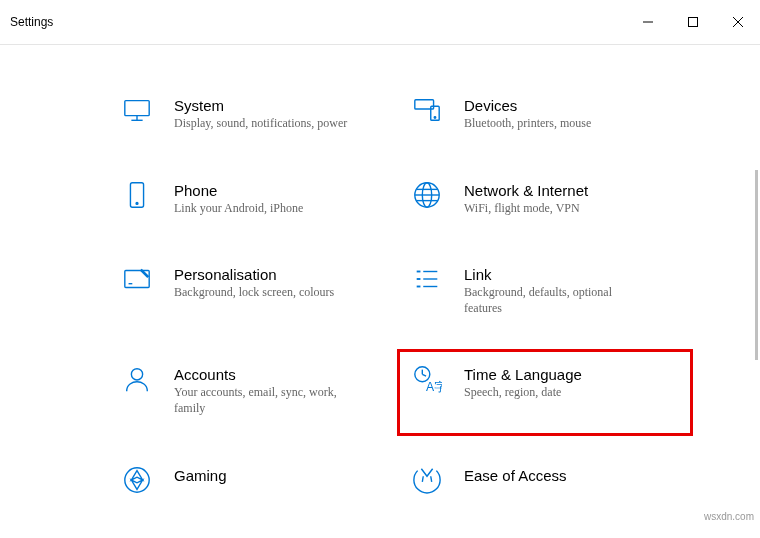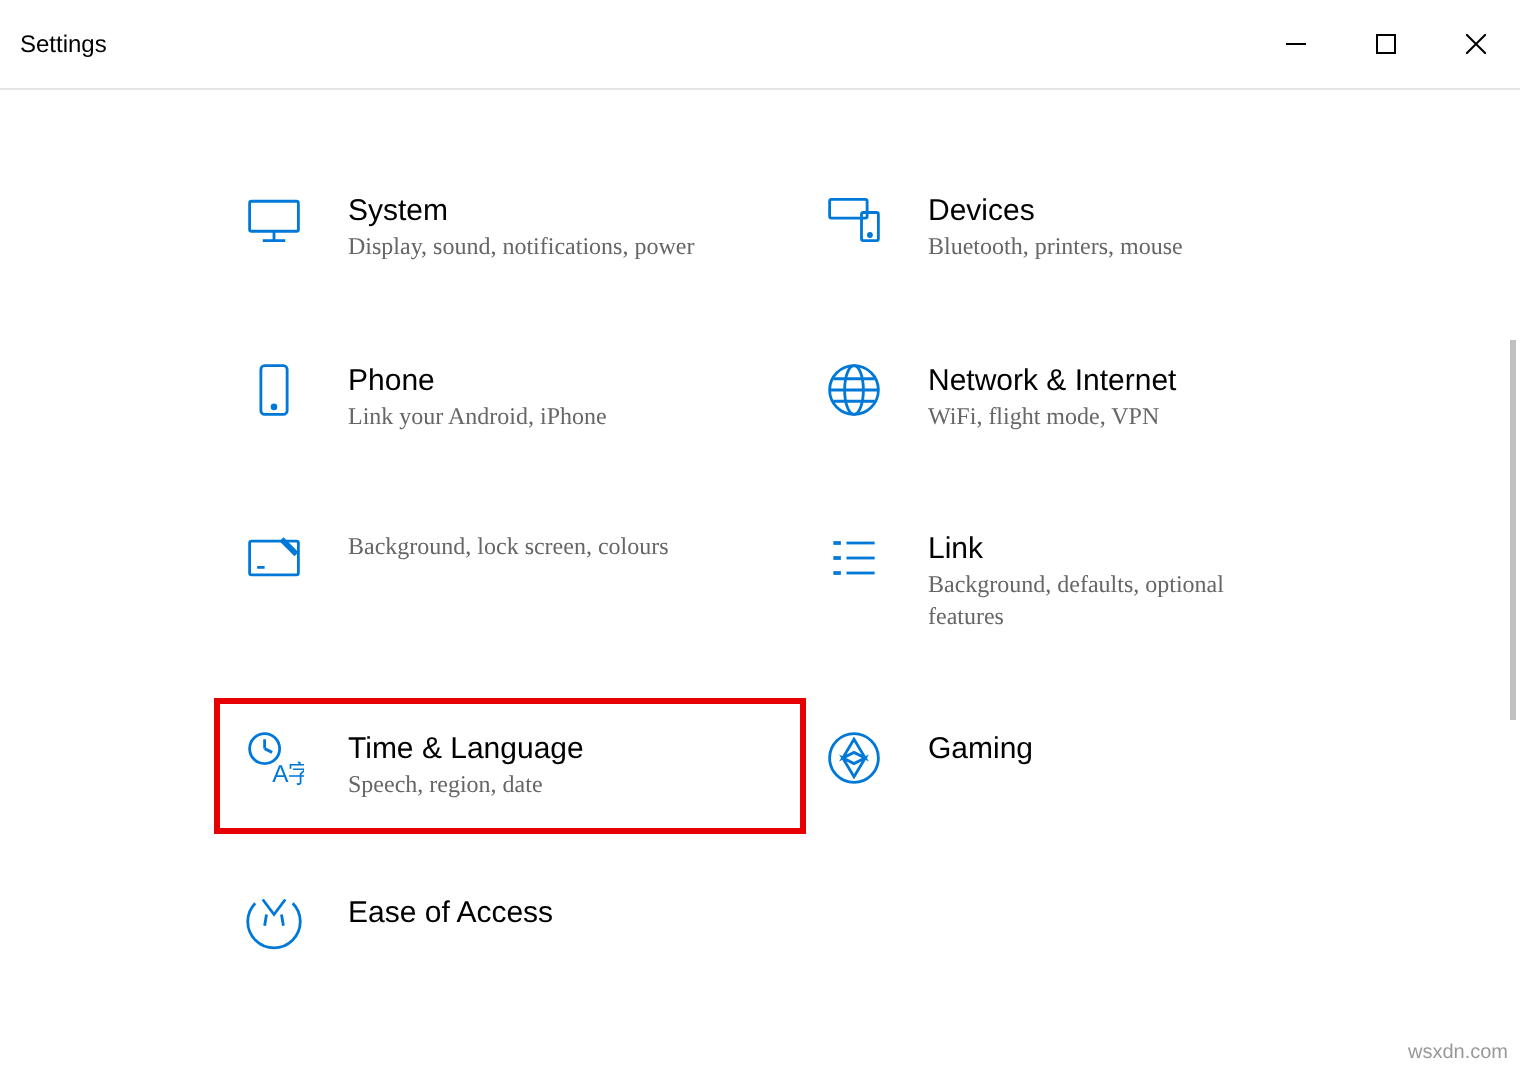--- a/index.html
+++ b/index.html
@@ -53,21 +53,21 @@
     .cat-title { font-size: 15px; color: #000; margin-bottom: 2px; }
     .cat-desc { font-size: 12px; color: #666; line-height: 1.3; font-family: Liberation Serif, serif; }
     .highlight {
       outline: 3px solid #e60000;
       outline-offset: 0;
       padding: 12px 10px 1px 10px;
       margin: -12px -10px -16px -10px;
     }
     .watermark {
       position: absolute;
-      bottom: 6px; right: 6px;
+      bottom: 16px; right: 6px;
       font-size: 10px; color: #999;
     }
     .scrollbar {
       position: absolute;
       right: 2px; top: 170px;
       width: 3px; height: 190px;
       background: #c0c0c0;
     }
   </style>
 </head>
@@ -150,39 +150,52 @@
     </div>
     <div class="category">
       <div class="icon-wrap">
         <svg viewBox="0 0 32 32">
           <rect x="3" y="7" width="26" height="18" rx="1"></rect>
           <path d="M 20 6 L 28 14" stroke-width="3"></path>
           <path d="M 7 21 L 11 21"></path>
         </svg>
       </div>
       <div class="cat-text">
+        <div class="cat-title">Personalisation</div>
         <div class="cat-desc">Background, lock screen, colours</div>
       </div>
     </div>
     <div class="category">
       <div class="icon-wrap">
         <svg viewBox="0 0 32 32">
           <line x1="5" y1="8" x2="9" y2="8" stroke-width="2"></line>
           <line x1="12" y1="8" x2="27" y2="8"></line>
           <line x1="5" y1="16" x2="9" y2="16" stroke-width="2"></line>
           <line x1="12" y1="16" x2="27" y2="16"></line>
           <line x1="5" y1="24" x2="9" y2="24" stroke-width="2"></line>
           <line x1="12" y1="24" x2="27" y2="24"></line>
         </svg>
       </div>
       <div class="cat-text">
         <div class="cat-title">Link</div>
         <div class="cat-desc">Background, defaults, optional features</div>
       </div>
     </div>
+    <div class="category">
+      <div class="icon-wrap">
+        <svg viewBox="0 0 32 32">
+          <circle cx="16" cy="11" r="6"></circle>
+          <path d="M 5 29 C 5 22 11 19 16 19 C 21 19 27 22 27 29"></path>
+        </svg>
+      </div>
+      <div class="cat-text">
+        <div class="cat-title">Accounts</div>
+        <div class="cat-desc">Your accounts, email, sync, work, family</div>
+      </div>
+    </div>
     <div class="category highlight">
       <div class="icon-wrap">
         <svg viewBox="0 0 32 32">
           <circle cx="11" cy="11" r="8"></circle>
           <line x1="11" y1="6" x2="11" y2="11"></line>
           <line x1="11" y1="11" x2="15" y2="13"></line>
           <text x="15" y="29" font-size="13" fill="#0078d7" stroke="none" font-family="sans-serif">A字</text>
         </svg>
       </div>
       <div class="cat-text">

